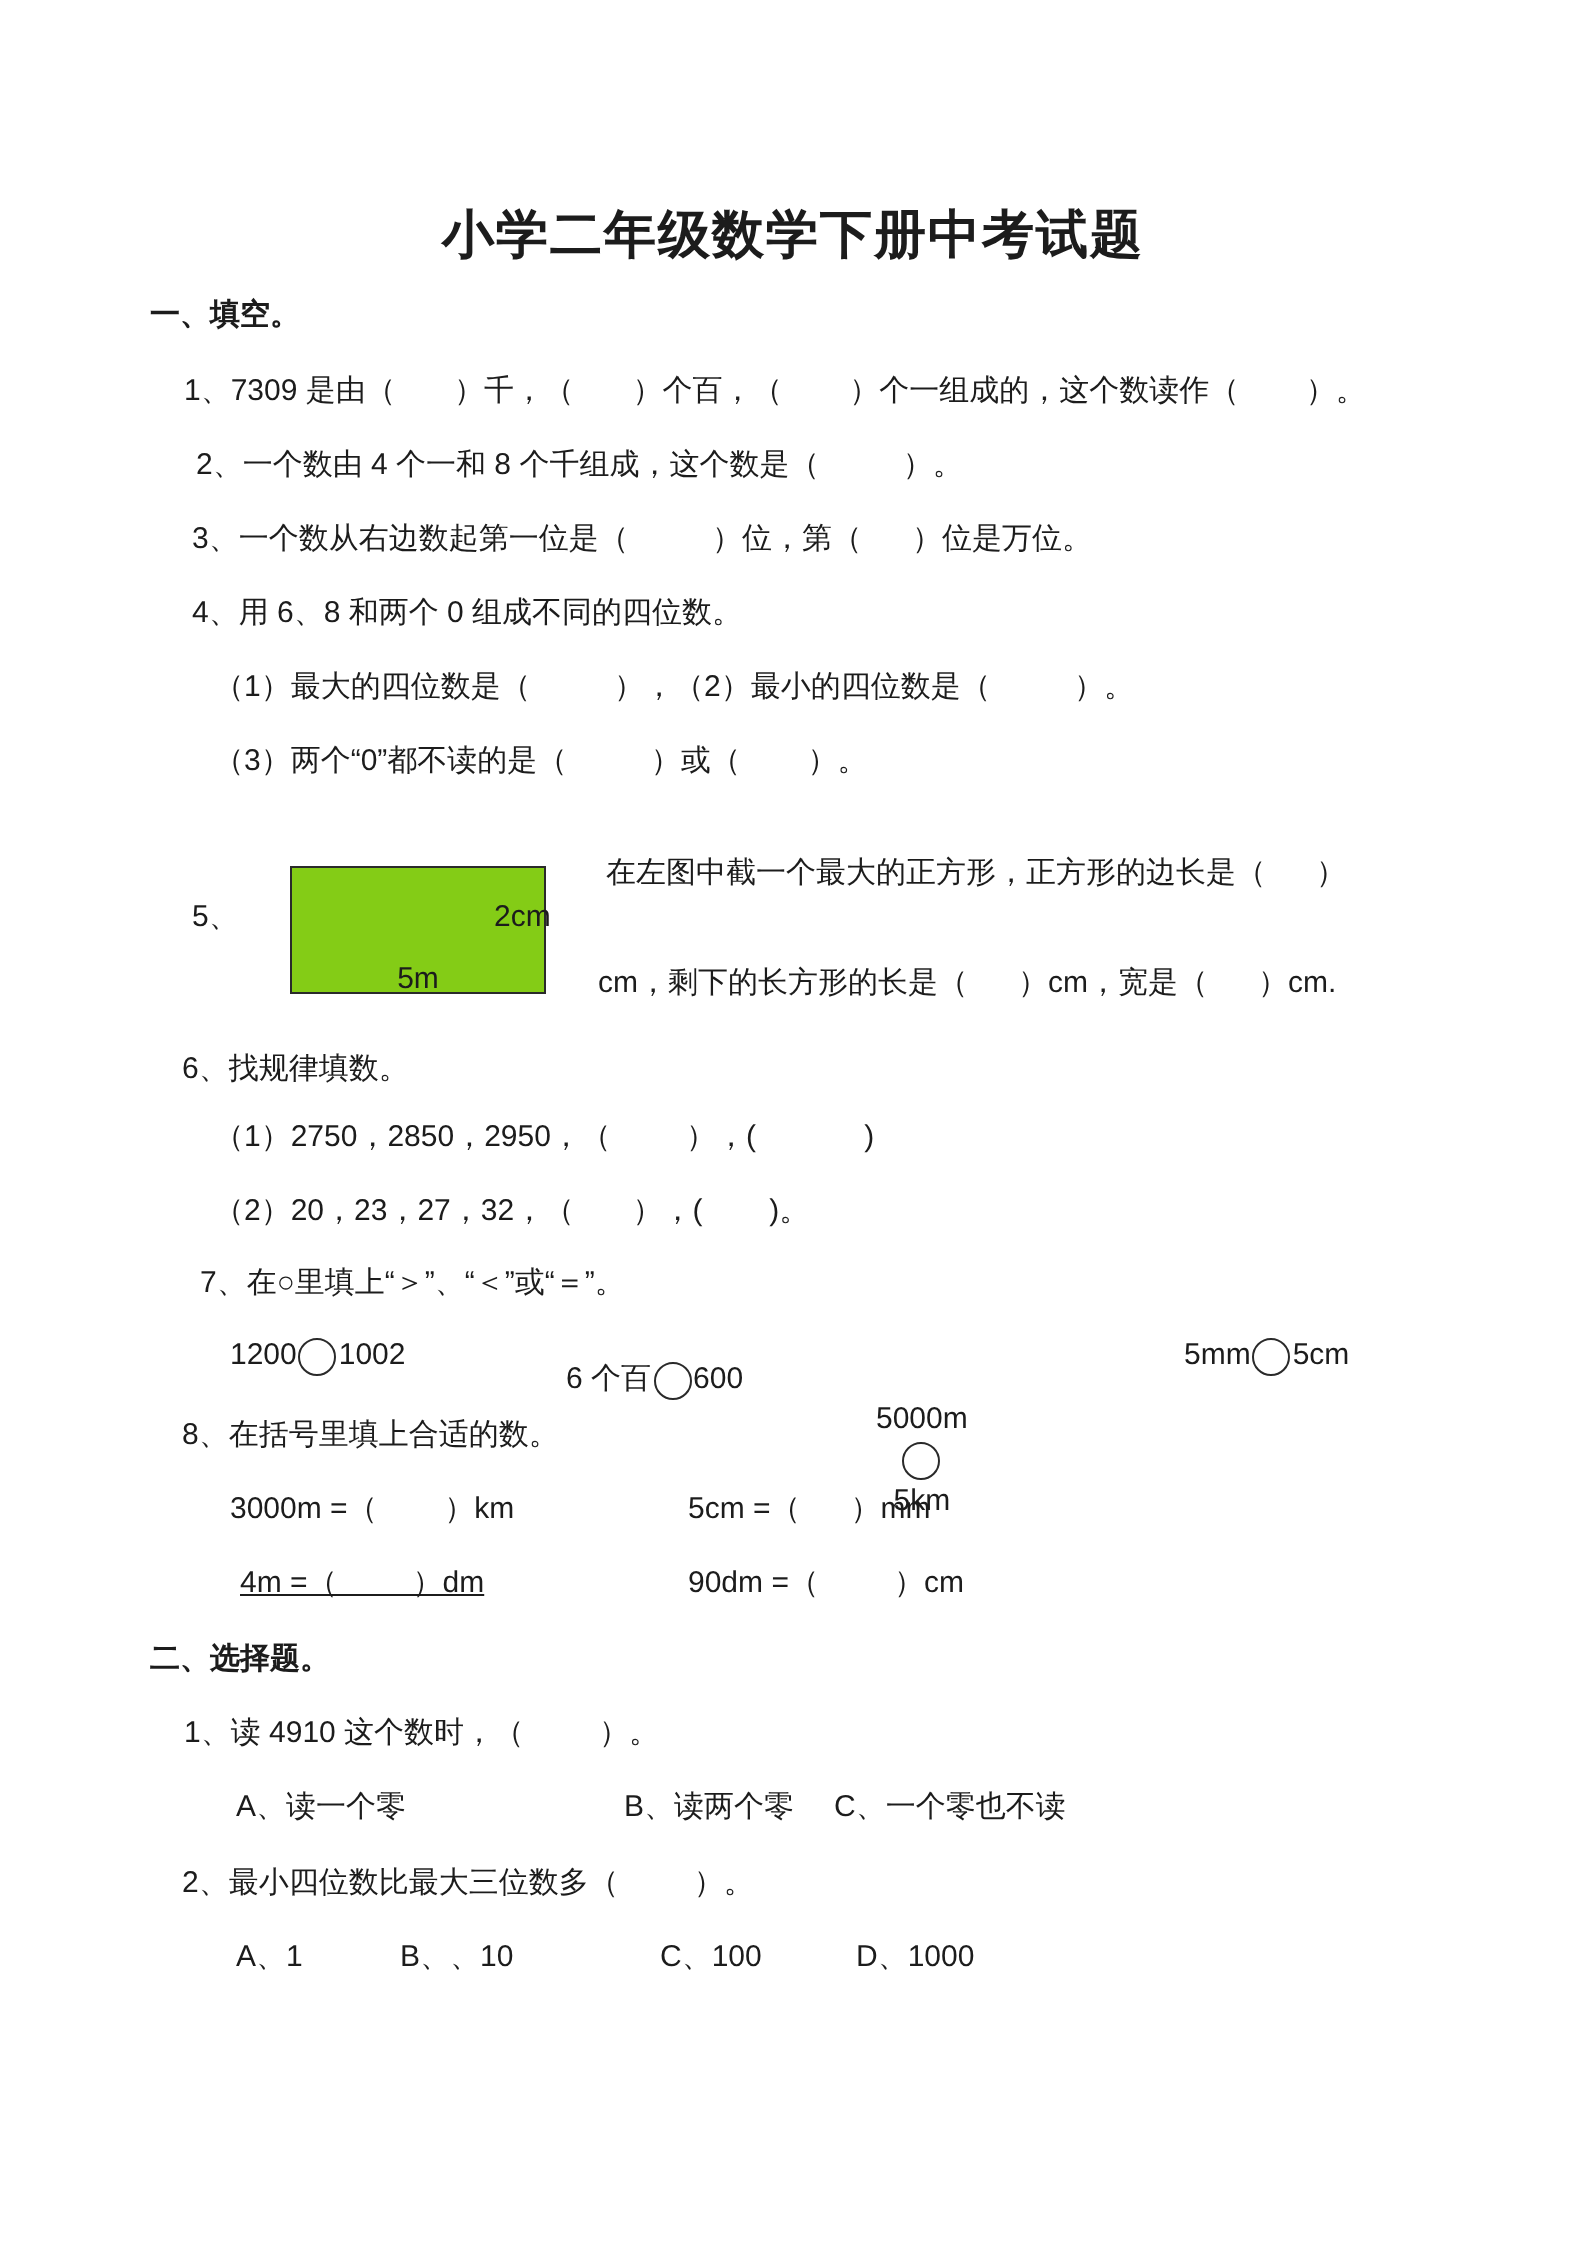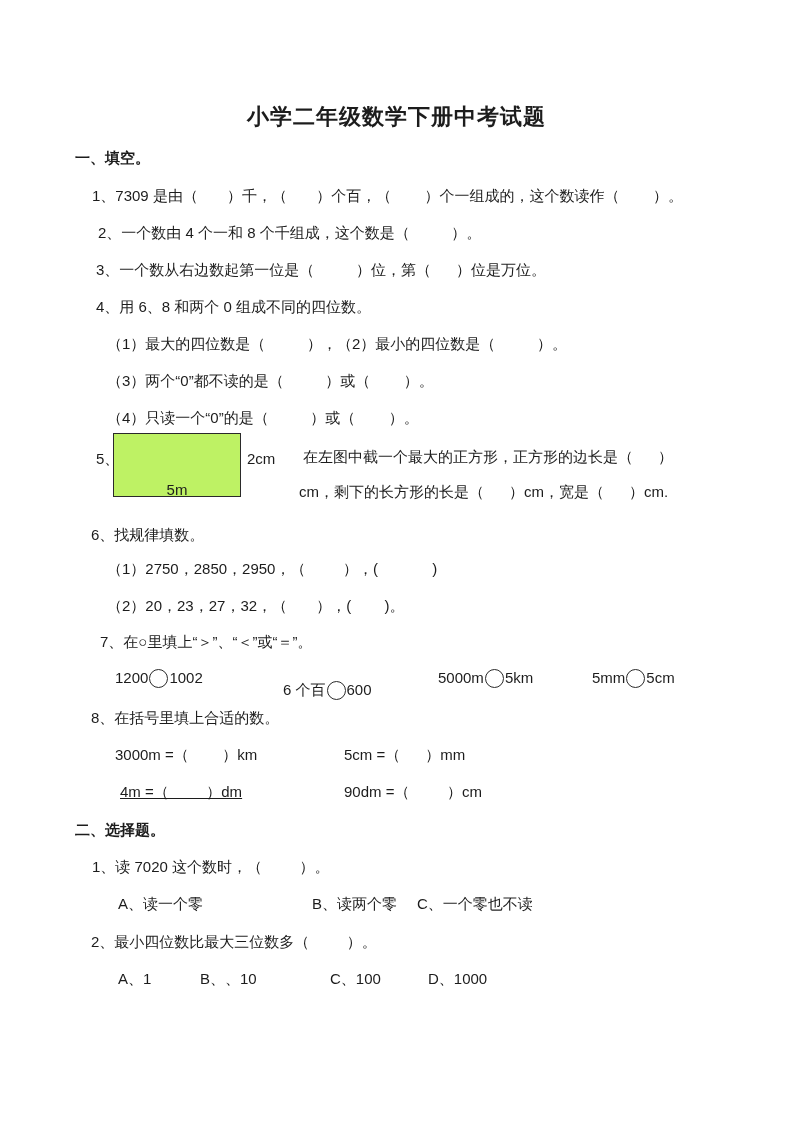--- a/index.html
+++ b/index.html
@@ -13,29 +13,30 @@
     font-size: 15px;
     color: #1c1c1c;
     overflow: hidden;
   }
   .abs { position: absolute; white-space: pre; line-height: 20px; }
   .bold { font-weight: bold; }
   .title {
     width: 100%;
     left: 0;
     text-align: center;
-    font-size: 22px;
+    font-size: 26px;
     font-weight: bold;
     letter-spacing: 1px;
     line-height: 28px;
   }
   .rect {
     position: absolute;
     border: 1.5px solid #2a2a2a;
-    background: #bef264;
+    background: #84cc16;
+    margin-left: 32px;
   }
   .rect-bottom-label {
     position: absolute;
     left: 50%;
     bottom: -2px;
     transform: translateX(-50%);
     line-height: 16px;
     white-space: pre;
   }
   .group { display: flex; align-items: center; gap: 1px; }
@@ -57,66 +58,65 @@
   <div class="abs title" style="top:103px;">小学二年级数学下册中考试题</div>
 
   <div class="abs bold" style="top:148px;left:75px;">一、填空。</div>
 
   <div class="abs" style="top:186px;left:92px;">1、7309 是由（       ）千，（       ）个百，（        ）个一组成的，这个数读作（        ）。</div>
   <div class="abs" style="top:223px;left:98px;">2、一个数由 4 个一和 8 个千组成，这个数是（          ）。</div>
   <div class="abs" style="top:260px;left:96px;">3、一个数从右边数起第一位是（          ）位，第（      ）位是万位。</div>
   <div class="abs" style="top:297px;left:96px;">4、用 6、8 和两个 0 组成不同的四位数。</div>
   <div class="abs" style="top:334px;left:107px;">（1）最大的四位数是（          ），（2）最小的四位数是（          ）。</div>
   <div class="abs" style="top:371px;left:107px;">（3）两个“0”都不读的是（          ）或（        ）。</div>
-  <div class="abs" style="top:408px;left:107px;">（4）只读一个“0”的是（          ）或（        ）。</div>
 
   <div class="abs" style="top:449px;left:96px;">5、</div>
   <div class="rect" style="left:113px;top:433px;width:128px;height:64px;">
     <span class="rect-bottom-label">5m</span>
   </div>
   <div class="abs" style="top:449px;left:247px;">2cm</div>
-  <div class="abs" style="top:447px;left:303px;">在左图中截一个最大的正方形，正方形的边长是（      ）</div>
+  <div class="abs" style="top:427px;left:303px;">在左图中截一个最大的正方形，正方形的边长是（      ）</div>
   <div class="abs" style="top:482px;left:299px;">cm，剩下的长方形的长是（      ）cm，宽是（      ）cm.</div>
 
   <div class="abs" style="top:525px;left:91px;">6、找规律填数。</div>
   <div class="abs" style="top:559px;left:107px;">（1）2750，2850，2950，（         ），(             )</div>
   <div class="abs" style="top:596px;left:107px;">（2）20，23，27，32，（       ），(        )。</div>
 
   <div class="abs" style="top:632px;left:100px;">7、在○里填上“＞”、“＜”或“＝”。</div>
 
   <div class="abs group" style="top:668px;left:115px;">
     <span>1200</span>
     <span class="circle"></span>
     <span>1002</span>
   </div>
   <div class="abs group" style="top:680px;left:283px;">
     <span>6 个百</span>
     <span class="circle"></span>
     <span>600</span>
   </div>
-  <div class="abs group" style="top:668px;left:438px;">
+  <div class="abs group" style="top:700px;left:438px;flex-direction:column;">
     <span>5000m</span>
     <span class="circle"></span>
     <span>5km</span>
   </div>
   <div class="abs group" style="top:668px;left:592px;">
     <span>5mm</span>
     <span class="circle"></span>
     <span>5cm</span>
   </div>
 
   <div class="abs" style="top:708px;left:91px;">8、在括号里填上合适的数。</div>
   <div class="abs" style="top:745px;left:115px;">3000m =（        ）km</div>
   <div class="abs" style="top:745px;left:344px;">5cm =（      ）mm</div>
   <div class="abs" style="top:782px;left:120px;text-decoration:underline;">4m =（         ）dm</div>
   <div class="abs" style="top:782px;left:344px;">90dm =（         ）cm</div>
 
   <div class="abs bold" style="top:820px;left:75px;">二、选择题。</div>
 
-  <div class="abs" style="top:857px;left:92px;">1、读 7020 这个数时，（         ）。</div>
+  <div class="abs" style="top:857px;left:92px;">1、读 4910 这个数时，（         ）。</div>
   <div class="abs" style="top:894px;left:118px;">A、读一个零</div>
   <div class="abs" style="top:894px;left:272px;margin-left:40px;">B、读两个零</div>
   <div class="abs" style="top:894px;left:417px;">C、一个零也不读</div>
 
   <div class="abs" style="top:932px;left:91px;">2、最小四位数比最大三位数多（         ）。</div>
   <div class="abs" style="top:969px;left:118px;">A、1</div>
   <div class="abs" style="top:969px;left:200px;">B、、10</div>
   <div class="abs" style="top:969px;left:330px;">C、100</div>
   <div class="abs" style="top:969px;left:428px;">D、1000</div>
 

